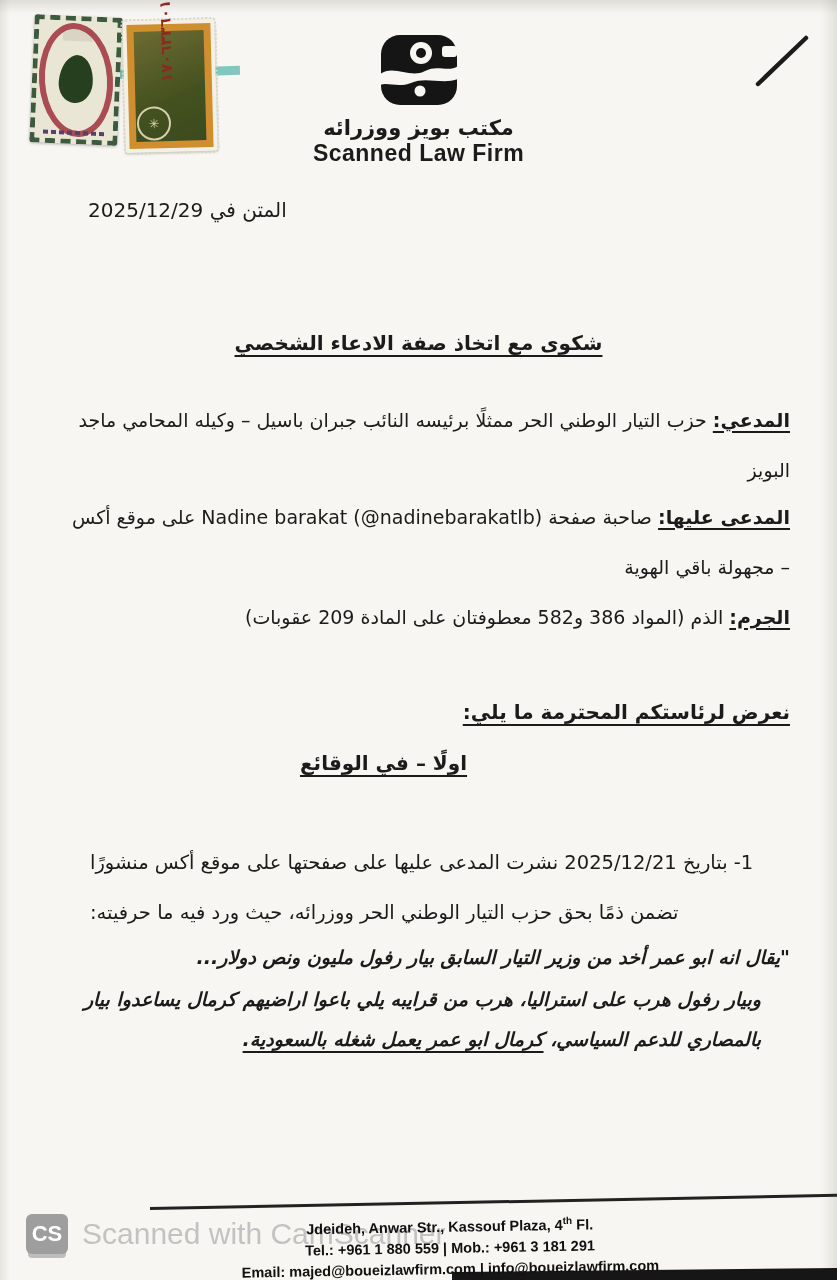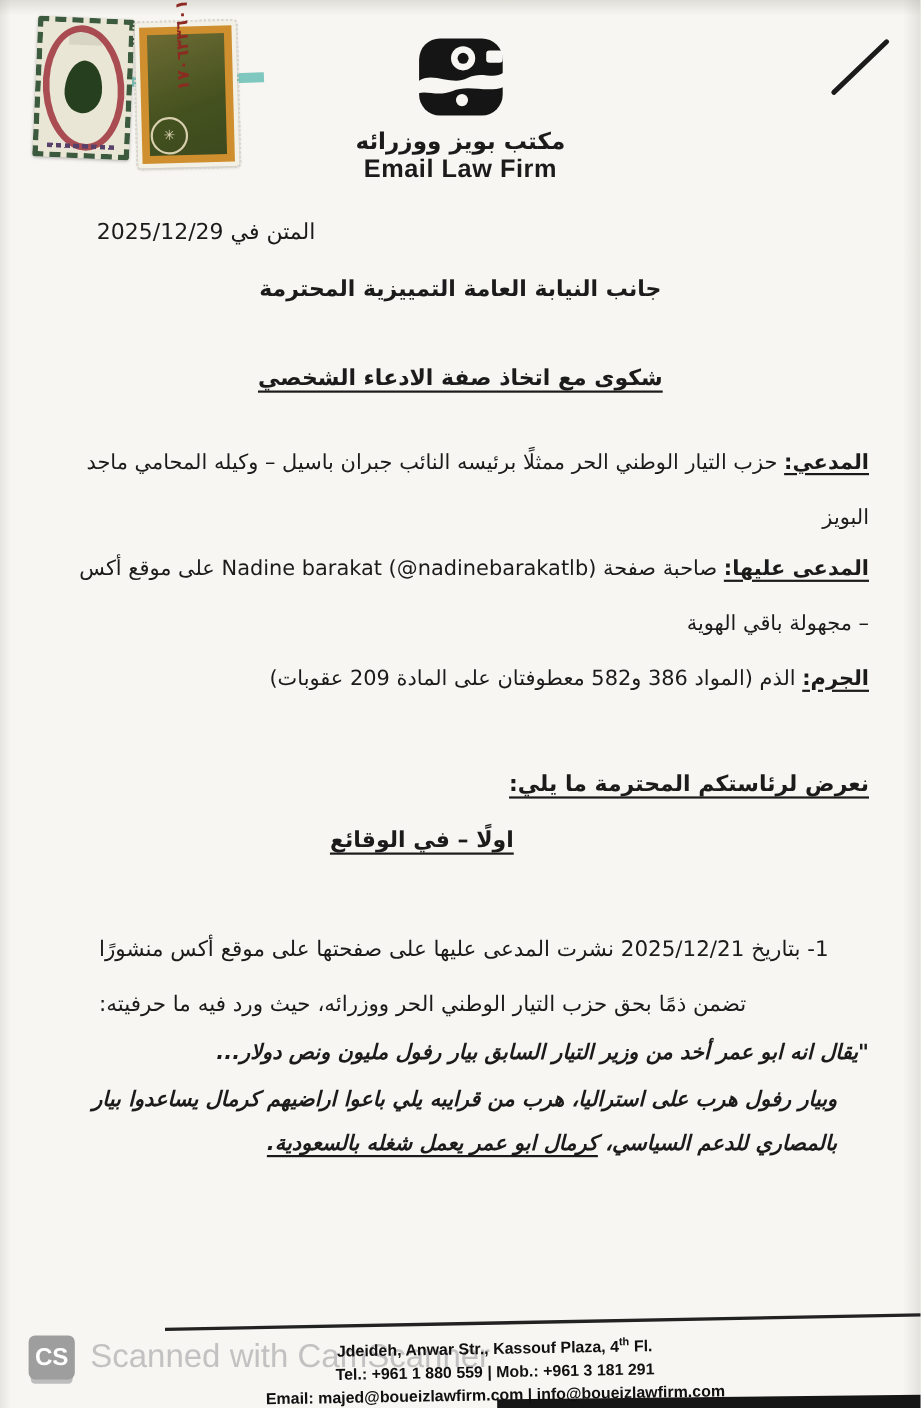--- a/index.html
+++ b/index.html
@@ -128,32 +128,31 @@
       <svg width="78" height="72" viewBox="0 0 78 72" aria-hidden="true">
         <rect x="1" y="1" width="76" height="70" rx="19" fill="#151515"></rect>
         <path d="M0,40 C 14,30 30,45 45,37 C 58,30 68,39 78,32 L78,45 C 62,51 46,42 31,49 C 18,54 8,48 0,51 Z" fill="#f8f6f2"></path>
         <circle cx="41" cy="19" r="11" fill="#f8f6f2"></circle>
         <circle cx="41" cy="19" r="5" fill="#151515"></circle>
         <rect x="62" y="12" width="15" height="11" rx="3" fill="#f8f6f2"></rect>
         <circle cx="40" cy="57" r="5.5" fill="#f8f6f2"></circle>
       </svg>
     </span>
     <div class="brand-ar">مكتب بويز ووزرائه</div>
-    <div class="brand-en">Email Law Firm</div>
+    <div class="brand-en">Scanned Law Firm</div>
   </div>
 
   <div class="pen-mark">
     <svg width="64" height="64" viewBox="0 0 64 64">
         <line x1="8" y1="56" x2="56" y2="10" stroke="#1b1b1b" stroke-width="4.5" stroke-linecap="round"></line>
       </svg>
   </div>
 
   <div class="date-line">المتن في 2025/12/29</div>
 
-  <div class="h-center recipient">جانب النيابة العامة التمييزية المحترمة</div>
   <div class="h-center subject">شكوى مع اتخاذ صفة الادعاء الشخصي</div>
 
   <div class="line-rtl plaintiff">
     <span class="lbl">المدعي:</span><span> حزب التيار الوطني الحر ممثلًا برئيسه النائب جبران باسيل – وكيله المحامي ماجد البويز</span>
   </div>
   <div class="line-rtl defendant">
     <span class="lbl">المدعى عليها:</span><span> صاحبة صفحة Nadine barakat (@nadinebarakatlb) على موقع أكس – مجهولة باقي الهوية</span>
   </div>
   <div class="line-rtl crime">
     <span class="lbl">الجرم:</span><span> الذم (المواد 386 و582 معطوفتان على المادة 209 عقوبات)</span>

